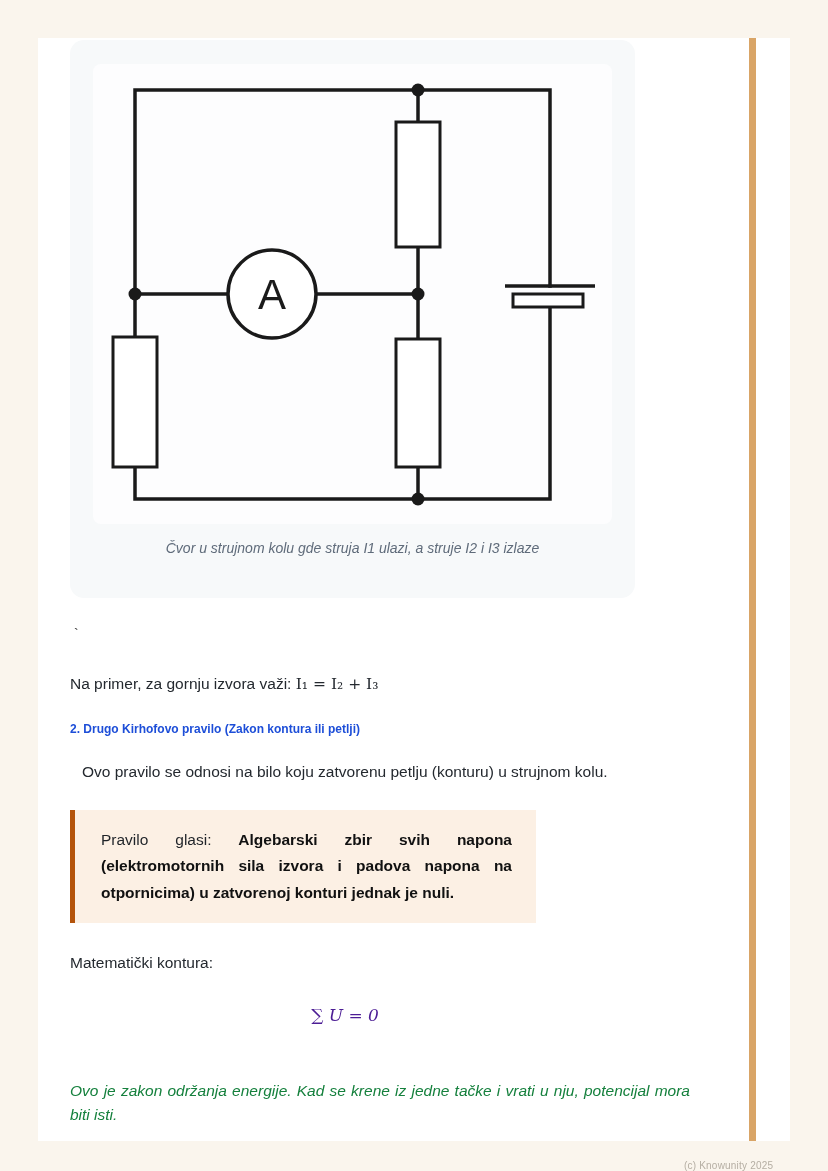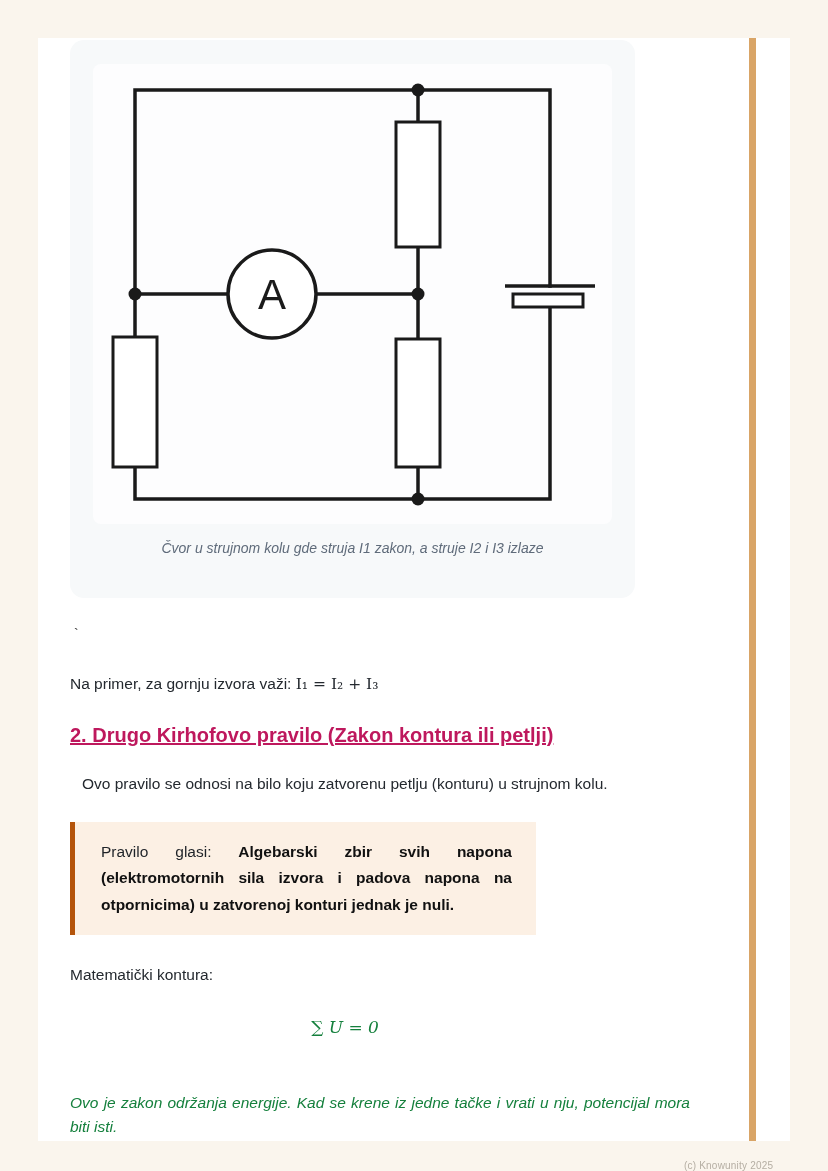--- a/index.html
+++ b/index.html
@@ -55,25 +55,24 @@
   .para {
     margin: 26px 0 0 32px;
     width: 620px;
     font-size: 15.5px;
     line-height: 1.55;
     color: #24292f;
   }
   h3.section-heading {
     margin: 24px 0 0 32px;
     width: 620px;
-    font-size: 20px;
+    font-size: 12px;
     font-weight: 700;
-    color: #be185d;
+    color: #1d4ed8;
     line-height: 1.5;
-    text-decoration: underline;
   }
   .para.intro { margin-top: 22px; margin-left: 44px; }
   .callout {
     margin: 26px 0 0 32px;
     width: 466px;
     background: #fcf0e4;
     border-left: 5px solid #b4540b;
     padding: 17px 24px 17px 26px;
   }
   .callout-text {
@@ -85,21 +84,21 @@
   }
   .callout-text strong { font-weight: 700; color: #111111; }
   .para.math-label { margin-top: 28px; }
   .formula {
     margin: 30px 0 0 32px;
     width: 550px;
     text-align: center;
     font-family: "DejaVu Serif", serif;
     font-style: italic;
     font-size: 17px;
-    color: #15803d;
+    color: #4c1d95;
   }
   .math {
     font-family: "DejaVu Serif", serif;
   }
   .para.closing {
     margin-top: 54px;
     font-style: italic;
     text-align: justify;
     color: #15803d;
   }
@@ -129,21 +128,21 @@
 
         <circle cx="179" cy="230" r="44" fill="#ffffff" stroke="#1a1a1a" stroke-width="3.5"></circle>
         <text class="ammeter-text" x="179" y="245" text-anchor="middle">A</text>
 
         <circle cx="325" cy="26" r="6.5" fill="#1a1a1a"></circle>
         <circle cx="42" cy="230" r="6.5" fill="#1a1a1a"></circle>
         <circle cx="325" cy="230" r="6.5" fill="#1a1a1a"></circle>
         <circle cx="325" cy="435" r="6.5" fill="#1a1a1a"></circle>
       </svg>
     </div>
-    <div class="figure-caption">Čvor u strujnom kolu gde struja I1 zakon, a struje I2 i I3 izlaze</div>
+    <div class="figure-caption">Čvor u strujnom kolu gde struja I1 ulazi, a struje I2 i I3 izlaze</div>
   </div>
 
   <div class="stray">`</div>
 
   <p class="para">
     <span>Na primer, za gornju izvora važi:</span>
     <span class="math">I₁ = I₂ + I₃</span>
   </p>
 
   <h3 class="section-heading">2. Drugo Kirhofovo pravilo (Zakon kontura ili petlji)</h3>

